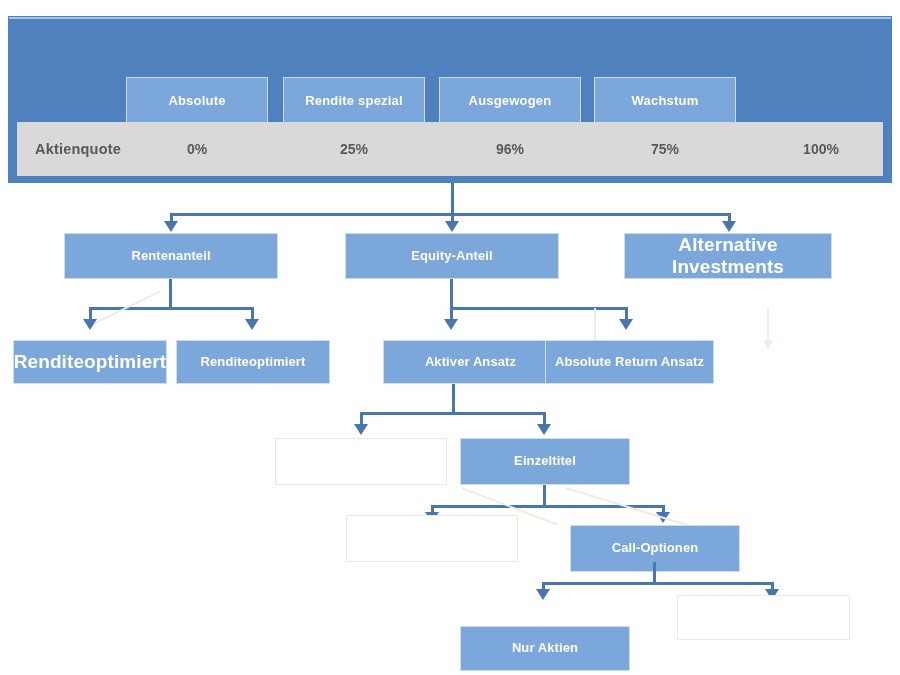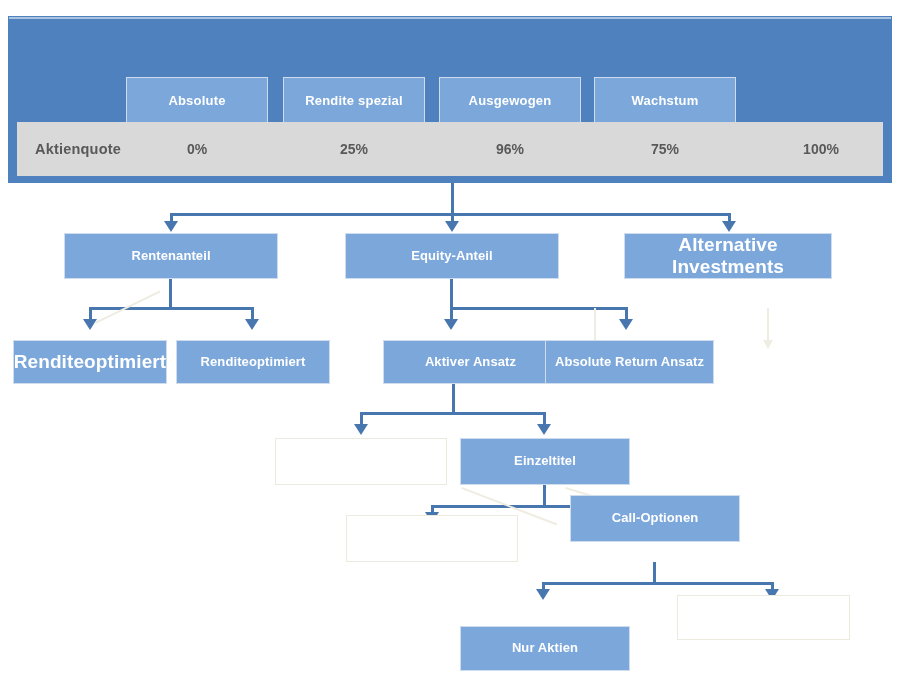--- a/index.html
+++ b/index.html
@@ -220,21 +220,21 @@
   <div class="vline" style="left:543px; top:485px; height:22px;"></div>
   <div class="hline" style="left:431px; top:505px; width:234px;"></div>
   <div class="vline" style="left:431px; top:505px; height:9px;"></div>
   <div class="vline" style="left:662px; top:505px; height:9px;"></div>
   <div class="arrow" style="left:425px; top:512px;"></div>
   <div class="arrow" style="left:656px; top:512px;"></div>
   <div class="ghost" style="left:462px; top:487px; width:102px; height:2px; transform:rotate(21deg);"></div>
   <div class="ghost" style="left:566px; top:487px; width:136px; height:2px; transform:rotate(17deg);"></div>
 
   <div class="node empty" style="left:346px; top:515px; width:172px; height:47px;"></div>
-  <div class="node" style="left:570px; top:495px; width:170px; height:47px;">Call-Optionen</div>
+  <div class="node" style="left:570px; top:525px; width:170px; height:47px;">Call-Optionen</div>
 
   <div class="vline" style="left:653px; top:562px; height:22px;"></div>
   <div class="hline" style="left:542px; top:582px; width:232px;"></div>
   <div class="vline" style="left:542px; top:582px; height:9px;"></div>
   <div class="vline" style="left:771px; top:582px; height:9px;"></div>
   <div class="arrow" style="left:536px; top:589px;"></div>
   <div class="arrow" style="left:765px; top:589px;"></div>
 
   <div class="node" style="left:460px; top:626px; width:170px; height:45px;">Nur Aktien</div>
   <div class="node empty" style="left:677px; top:595px; width:173px; height:45px;"></div>

